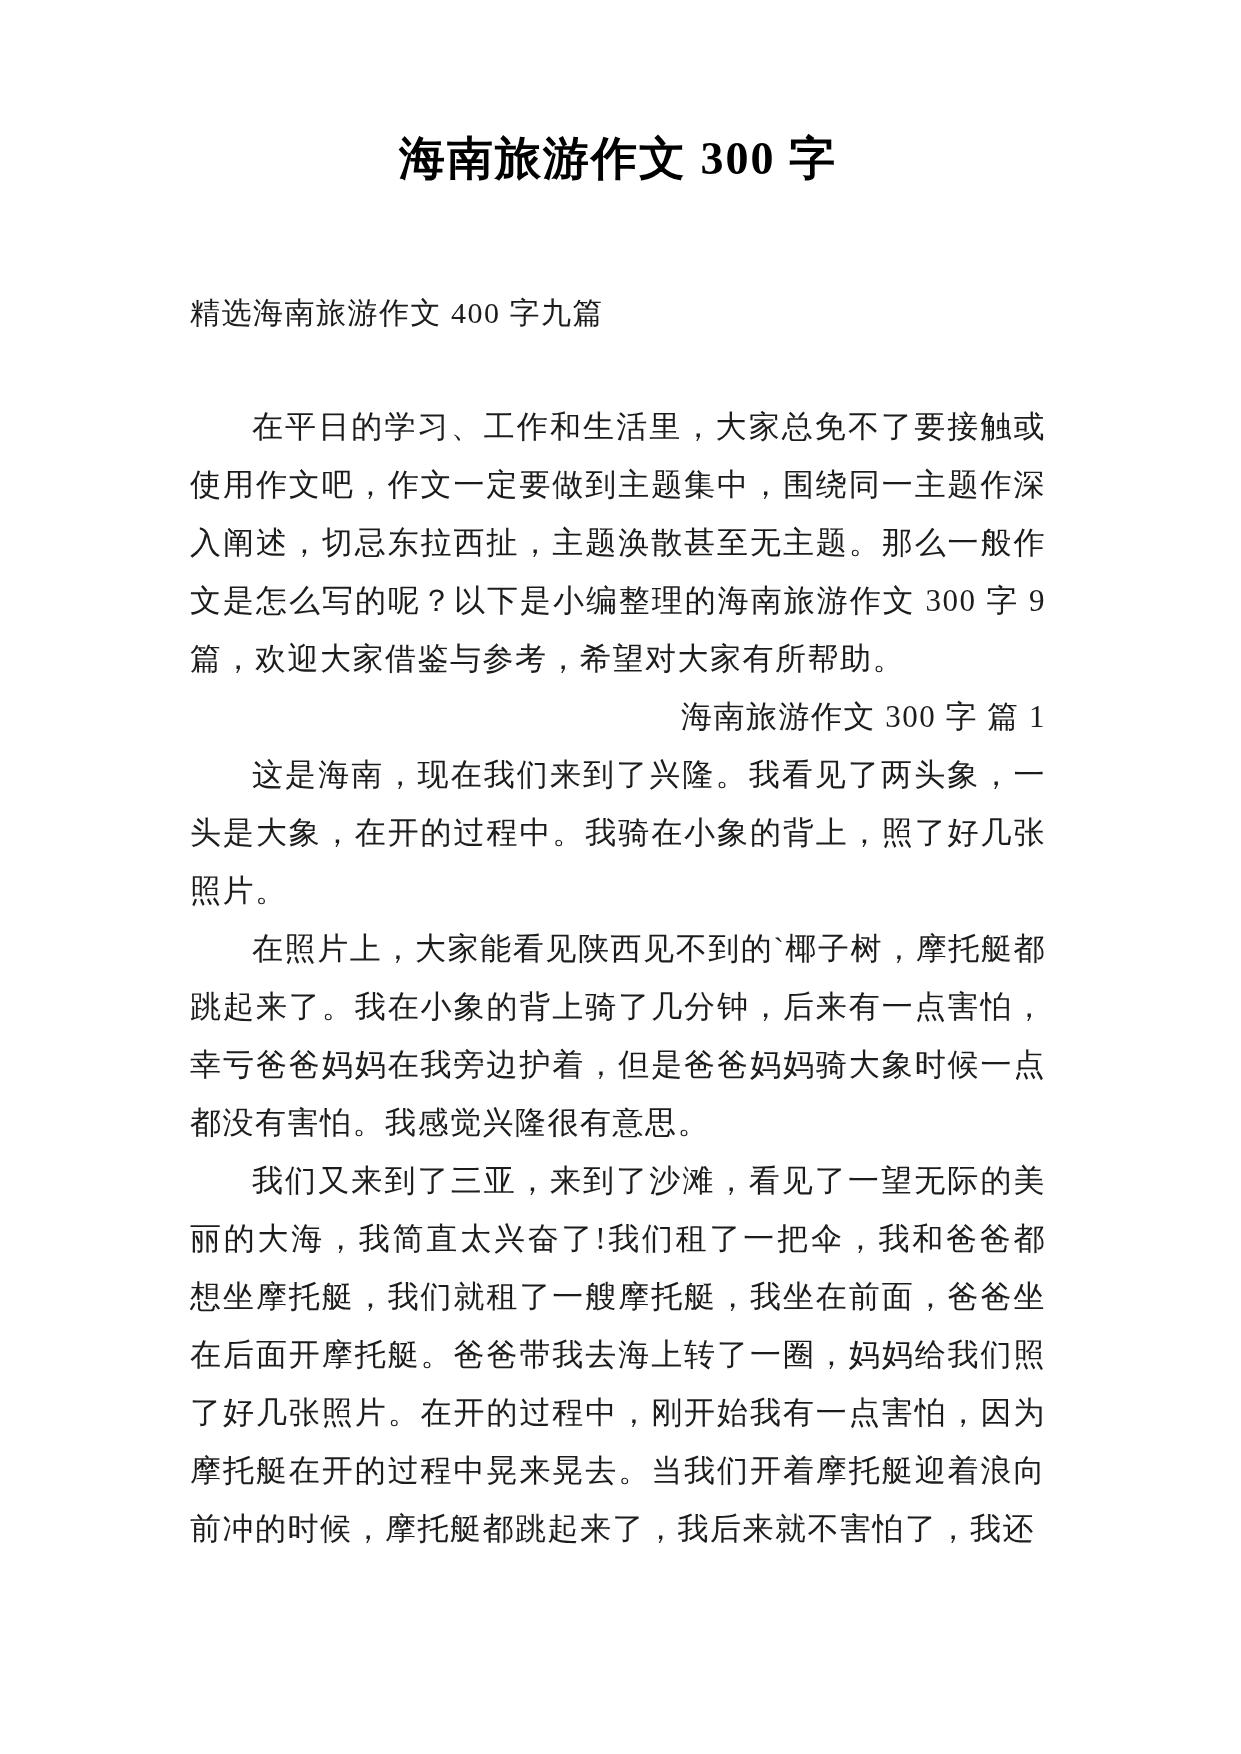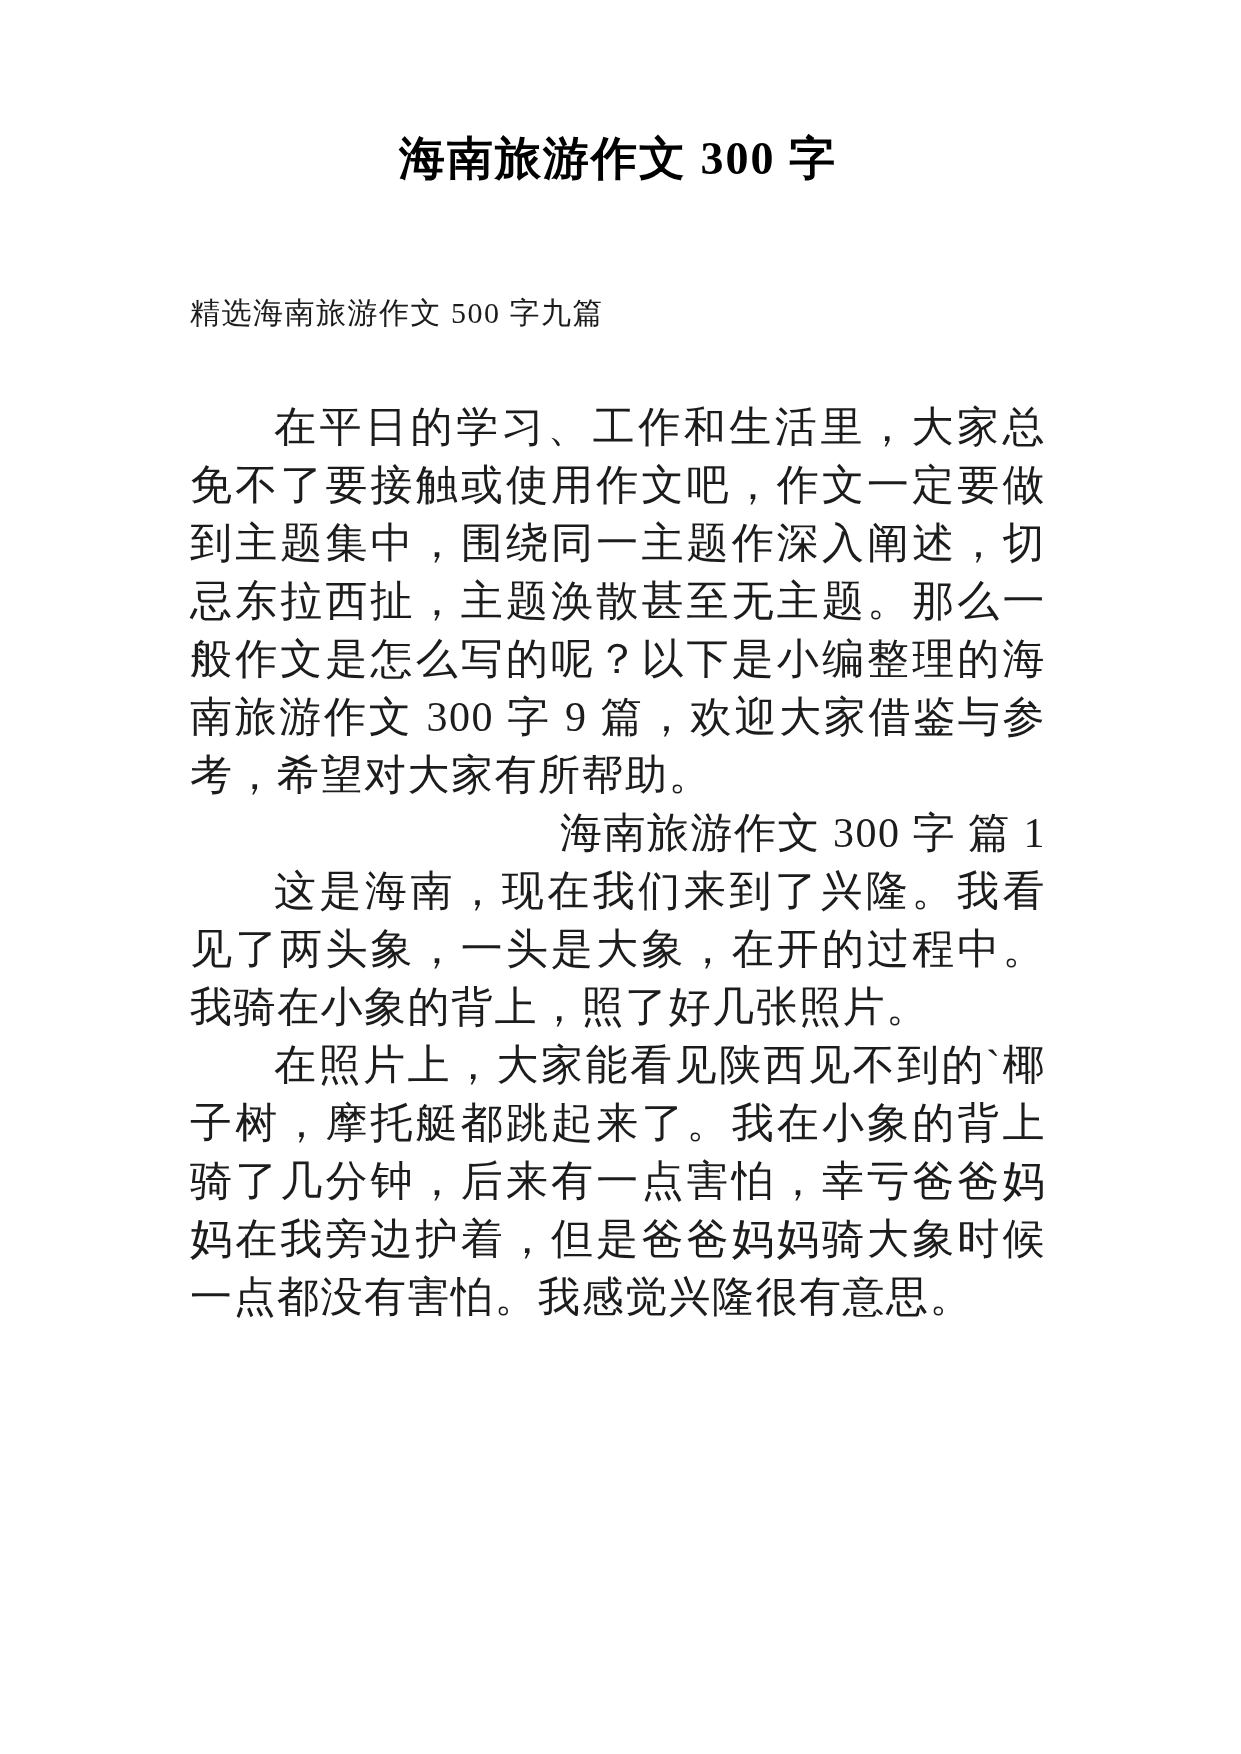--- a/index.html
+++ b/index.html
@@ -33,41 +33,42 @@
     font-size: 30px;
     line-height: 58px;
     font-weight: 400;
     letter-spacing: 1.5px;
   }
   .body-text {
     margin-top: 56px;
   }
   .para {
     margin: 0;
-    font-size: 42px;
+    font-size: 31px;
     line-height: 58px;
     text-align: justify;
     letter-spacing: 1.5px;
     font-weight: 400;
   }
   .para.indent {
     text-indent: 2em;
   }
   .para.heading {
     text-indent: 0;
     text-align: right;
   }
 </style>
 </head>
 <body>
 
 <div class="page">
   <h1 class="title">海南旅游作文 300 字</h1>
 
-  <p class="subtitle">精选海南旅游作文 500 字九篇</p>
+  <p class="subtitle">精选海南旅游作文 400 字九篇</p>
 
   <div class="body-text">
       <p class="para indent">在平日的学习、工作和生活里，大家总免不了要接触或使用作文吧，作文一定要做到主题集中，围绕同一主题作深入阐述，切忌东拉西扯，主题涣散甚至无主题。那么一般作文是怎么写的呢？以下是小编整理的海南旅游作文 300 字 9 篇，欢迎大家借鉴与参考，希望对大家有所帮助。</p>
       <p class="para heading">海南旅游作文 300 字 篇 1</p>
       <p class="para indent">这是海南，现在我们来到了兴隆。我看见了两头象，一头是大象，在开的过程中。我骑在小象的背上，照了好几张照片。</p>
       <p class="para indent">在照片上，大家能看见陕西见不到的`椰子树，摩托艇都跳起来了。我在小象的背上骑了几分钟，后来有一点害怕，幸亏爸爸妈妈在我旁边护着，但是爸爸妈妈骑大象时候一点都没有害怕。我感觉兴隆很有意思。</p>
+      <p class="para indent">我们又来到了三亚，来到了沙滩，看见了一望无际的美丽的大海，我简直太兴奋了!我们租了一把伞，我和爸爸都想坐摩托艇，我们就租了一艘摩托艇，我坐在前面，爸爸坐在后面开摩托艇。爸爸带我去海上转了一圈，妈妈给我们照了好几张照片。在开的过程中，刚开始我有一点害怕，因为摩托艇在开的过程中晃来晃去。当我们开着摩托艇迎着浪向前冲的时候，摩托艇都跳起来了，我后来就不害怕了，我还</p>
     </div>
 </div>
 
 </body></html>

